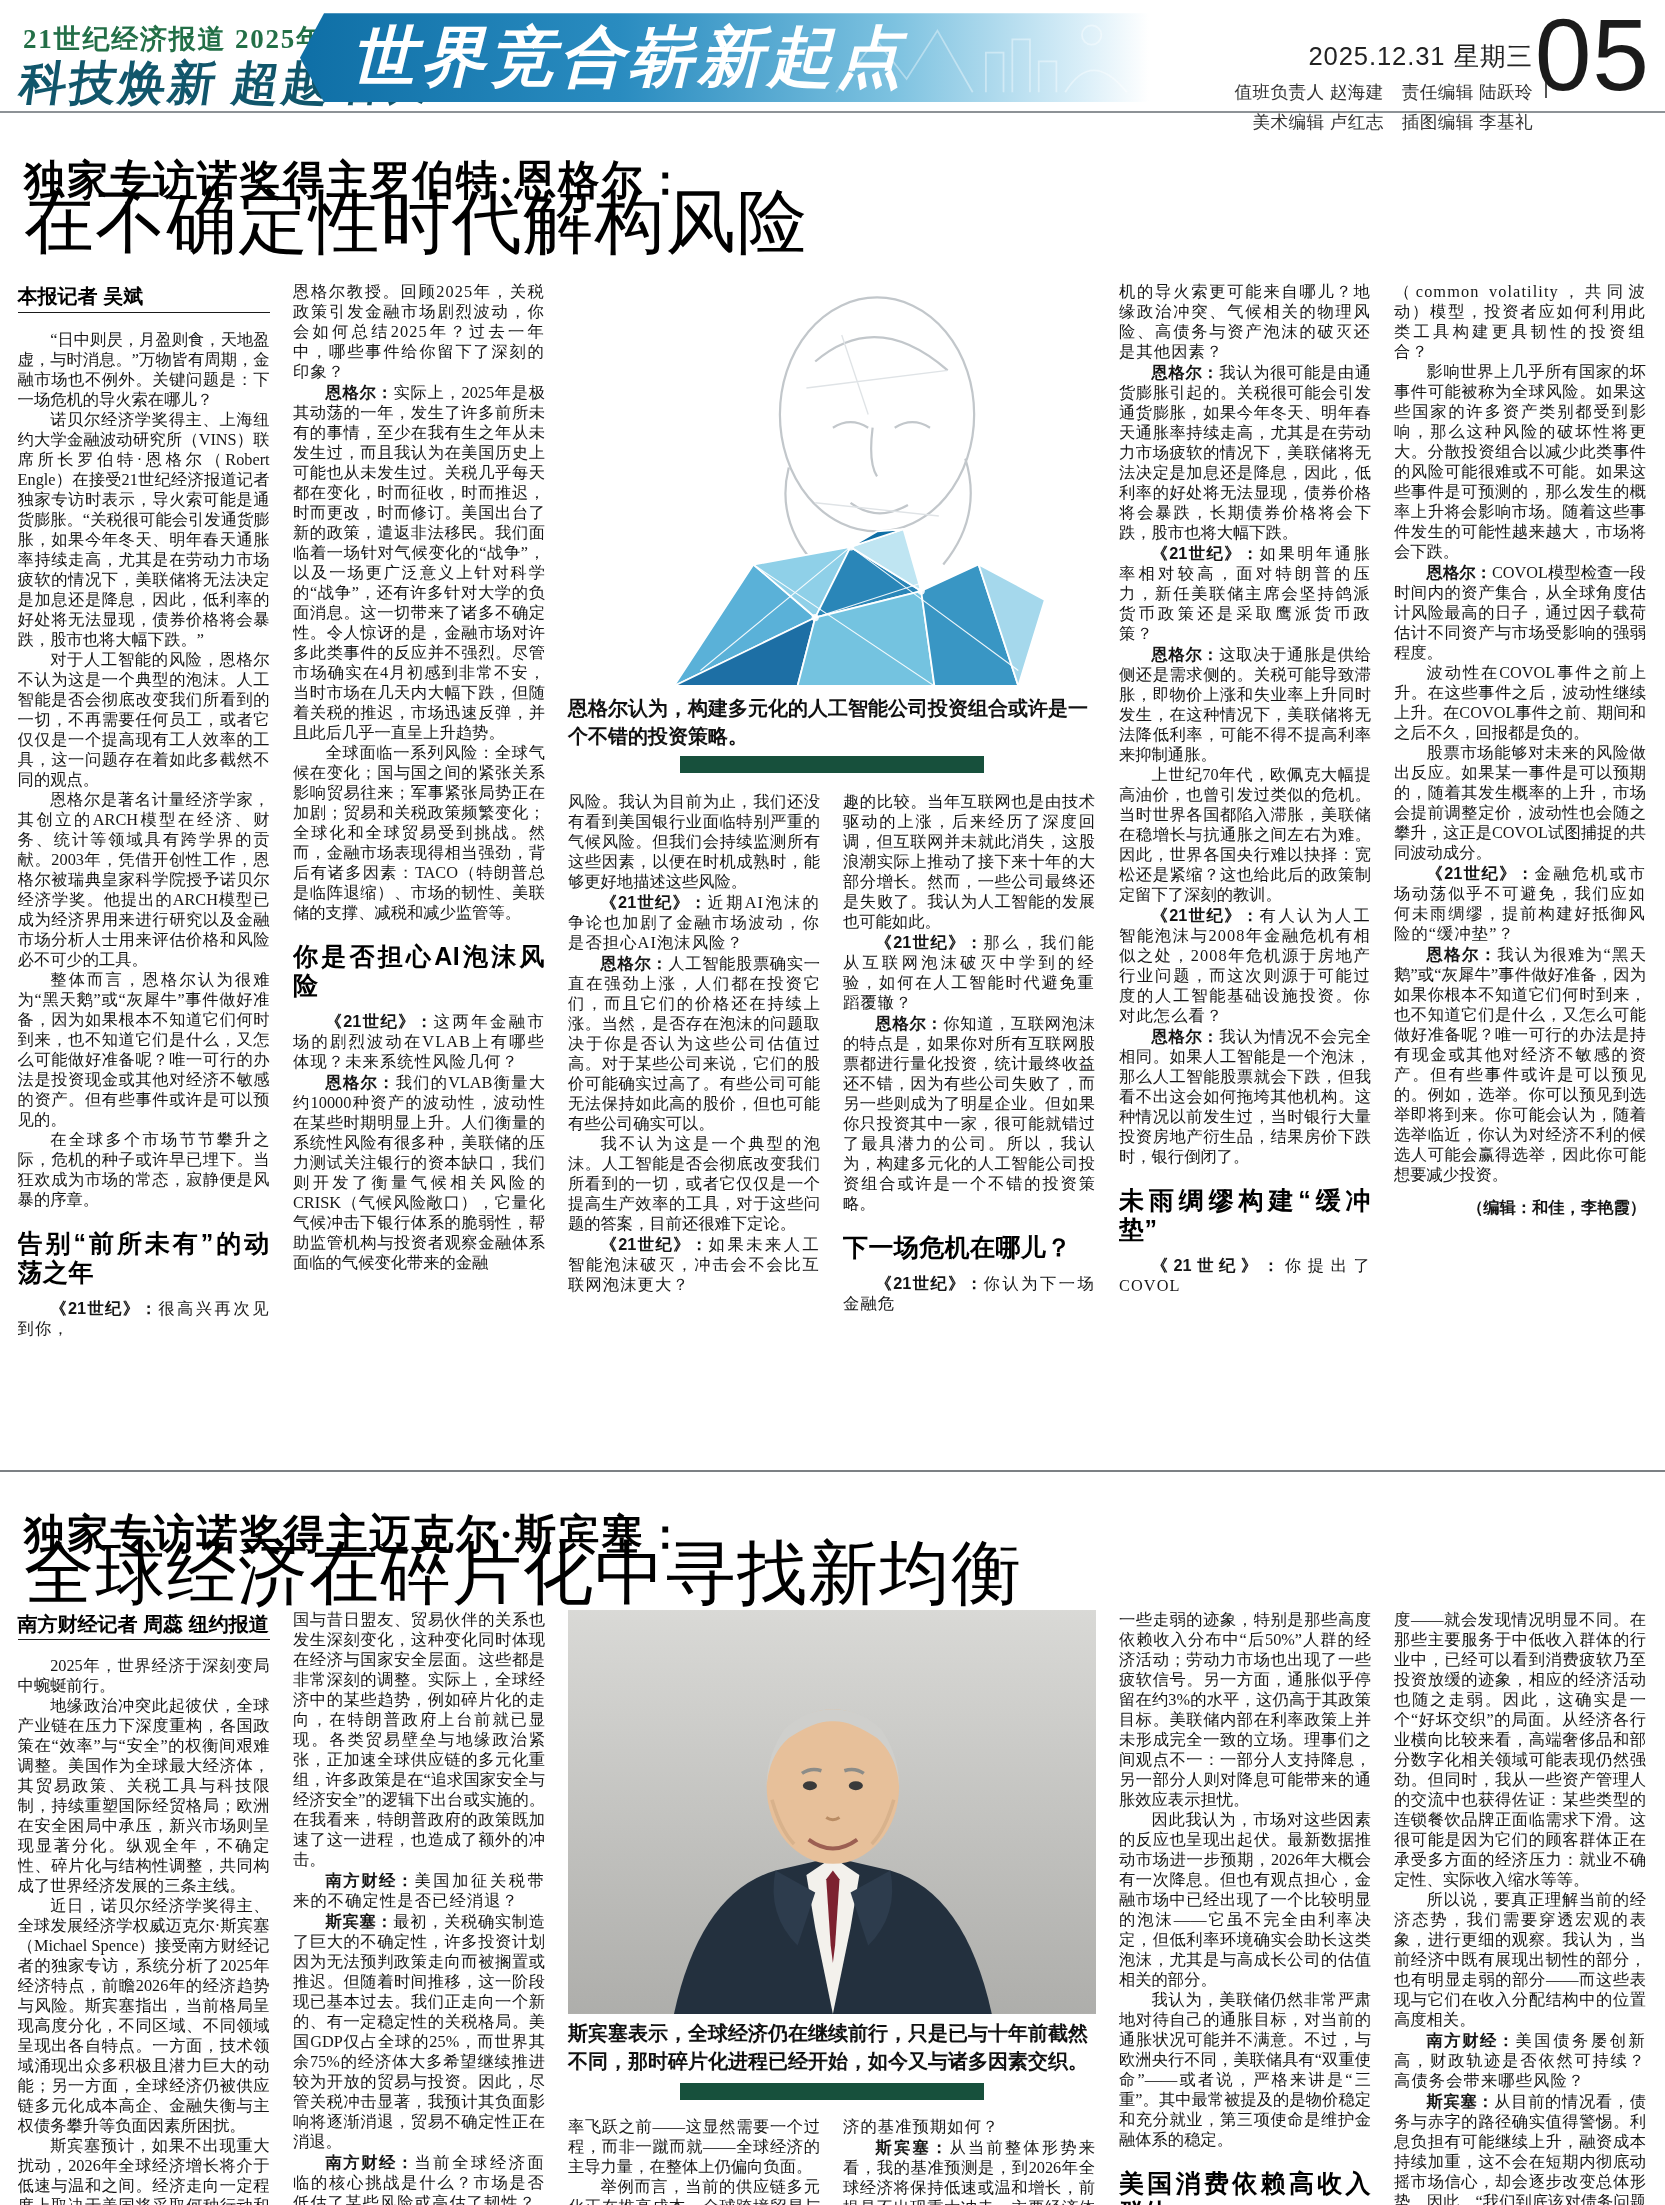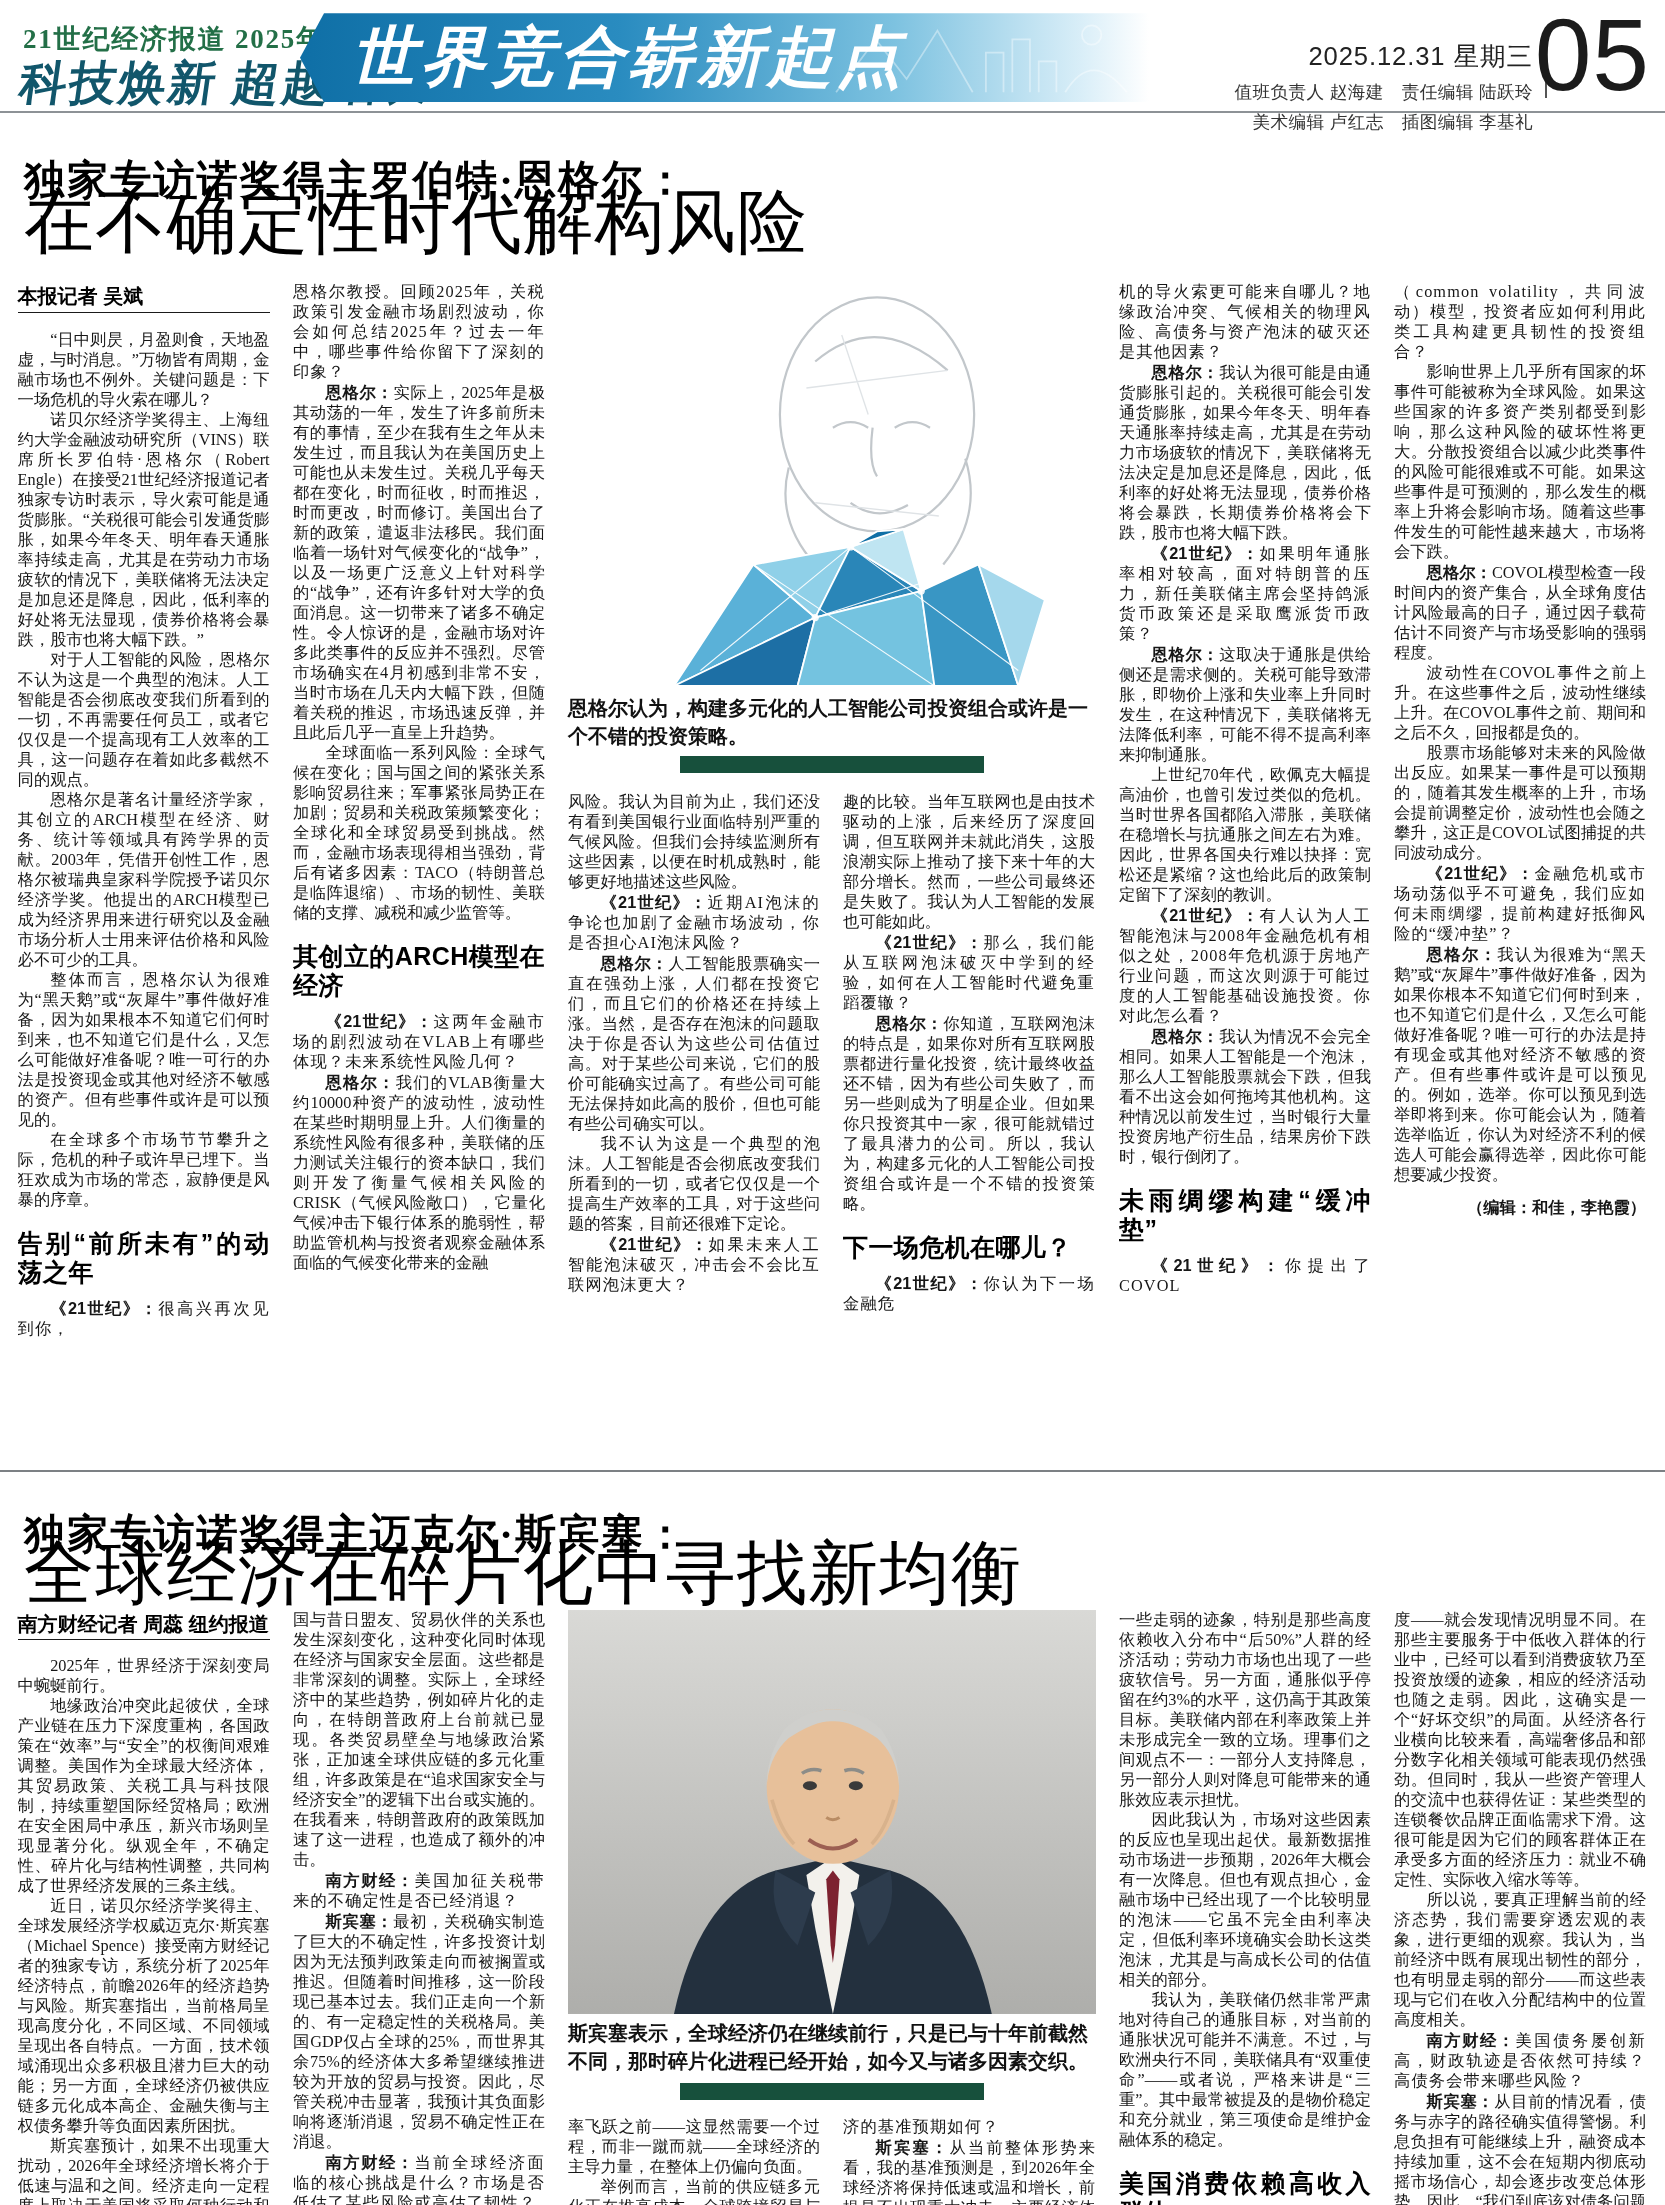--- a/index.html
+++ b/index.html
@@ -90,21 +90,21 @@
       <p class="seg p">恩格尔是著名计量经济学家，其创立的ARCH模型在经济、财务、统计等领域具有跨学界的贡献。2003年，凭借开创性工作，恩格尔被瑞典皇家科学院授予诺贝尔经济学奖。他提出的ARCH模型已成为经济界用来进行研究以及金融市场分析人士用来评估价格和风险必不可少的工具。</p>
       <p class="seg p">整体而言，恩格尔认为很难为“黑天鹅”或“灰犀牛”事件做好准备，因为如果根本不知道它们何时到来，也不知道它们是什么，又怎么可能做好准备呢？唯一可行的办法是投资现金或其他对经济不敏感的资产。但有些事件或许是可以预见的。</p>
       <p class="seg p">在全球多个市场节节攀升之际，危机的种子或许早已埋下。当狂欢成为市场的常态，寂静便是风暴的序章。</p>
       <h3 class="subhead">告别“前所未有”的动荡之年</h3>
       <p class="seg q"><b>《21世纪》：</b>很高兴再次见到你，</p>
     </div>
   <div class="ncol" style="left:293px; top:282px; height:1173px">
       <p class="seg qc">恩格尔教授。回顾2025年，关税政策引发金融市场剧烈波动，你会如何总结2025年？过去一年中，哪些事件给你留下了深刻的印象？</p>
       <p class="seg a"><b>恩格尔：</b>实际上，2025年是极其动荡的一年，发生了许多前所未有的事情，至少在我有生之年从未发生过，而且我认为在美国历史上可能也从未发生过。关税几乎每天都在变化，时而征收，时而推迟，时而更改，时而修订。美国出台了新的政策，遣返非法移民。我们面临着一场针对气候变化的“战争”，以及一场更广泛意义上针对科学的“战争”，还有许多针对大学的负面消息。这一切带来了诸多不确定性。令人惊讶的是，金融市场对许多此类事件的反应并不强烈。尽管市场确实在4月初感到非常不安，当时市场在几天内大幅下跌，但随着关税的推迟，市场迅速反弹，并且此后几乎一直呈上升趋势。</p>
       <p class="seg p">全球面临一系列风险：全球气候在变化；国与国之间的紧张关系影响贸易往来；军事紧张局势正在加剧；贸易和关税政策频繁变化；全球化和全球贸易受到挑战。然而，金融市场表现得相当强劲，背后有诸多因素：TACO（特朗普总是临阵退缩）、市场的韧性、美联储的支撑、减税和减少监管等。</p>
-      <h3 class="subhead">其创立的ARCH模型在经济</h3>
+      <h3 class="subhead">你是否担心AI泡沫风险</h3>
       <p class="seg q"><b>《21世纪》：</b>这两年金融市场的剧烈波动在VLAB上有哪些体现？未来系统性风险几何？</p>
       <p class="seg a"><b>恩格尔：</b>我们的VLAB衡量大约10000种资产的波动性，波动性在某些时期明显上升。人们衡量的系统性风险有很多种，美联储的压力测试关注银行的资本缺口，我们则开发了衡量气候相关风险的CRISK（气候风险敞口），它量化气候冲击下银行体系的脆弱性，帮助监管机构与投资者观察金融体系面临的气候变化带来的金融</p>
     </div>
   <div class="ncol" style="left:568px;top:792px;height:664px">
       <p class="seg pc">风险。我认为目前为止，我们还没有看到美国银行业面临特别严重的气候风险。但我们会持续监测所有这些因素，以便在时机成熟时，能够更好地描述这些风险。</p>
       <p class="seg q"><b>《21世纪》：</b>近期AI泡沫的争论也加剧了金融市场波动，你是否担心AI泡沫风险？</p>
       <p class="seg a"><b>恩格尔：</b>人工智能股票确实一直在强劲上涨，人们都在投资它们，而且它们的价格还在持续上涨。当然，是否存在泡沫的问题取决于你是否认为这些公司估值过高。对于某些公司来说，它们的股价可能确实过高了。有些公司可能无法保持如此高的股价，但也可能有些公司确实可以。</p>
       <p class="seg p">我不认为这是一个典型的泡沫。人工智能是否会彻底改变我们所看到的一切，或者它仅仅是一个提高生产效率的工具，对于这些问题的答案，目前还很难下定论。</p>
       <p class="seg q"><b>《21世纪》：</b>如果未来人工智能泡沫破灭，冲击会不会比互联网泡沫更大？</p>
     </div>

